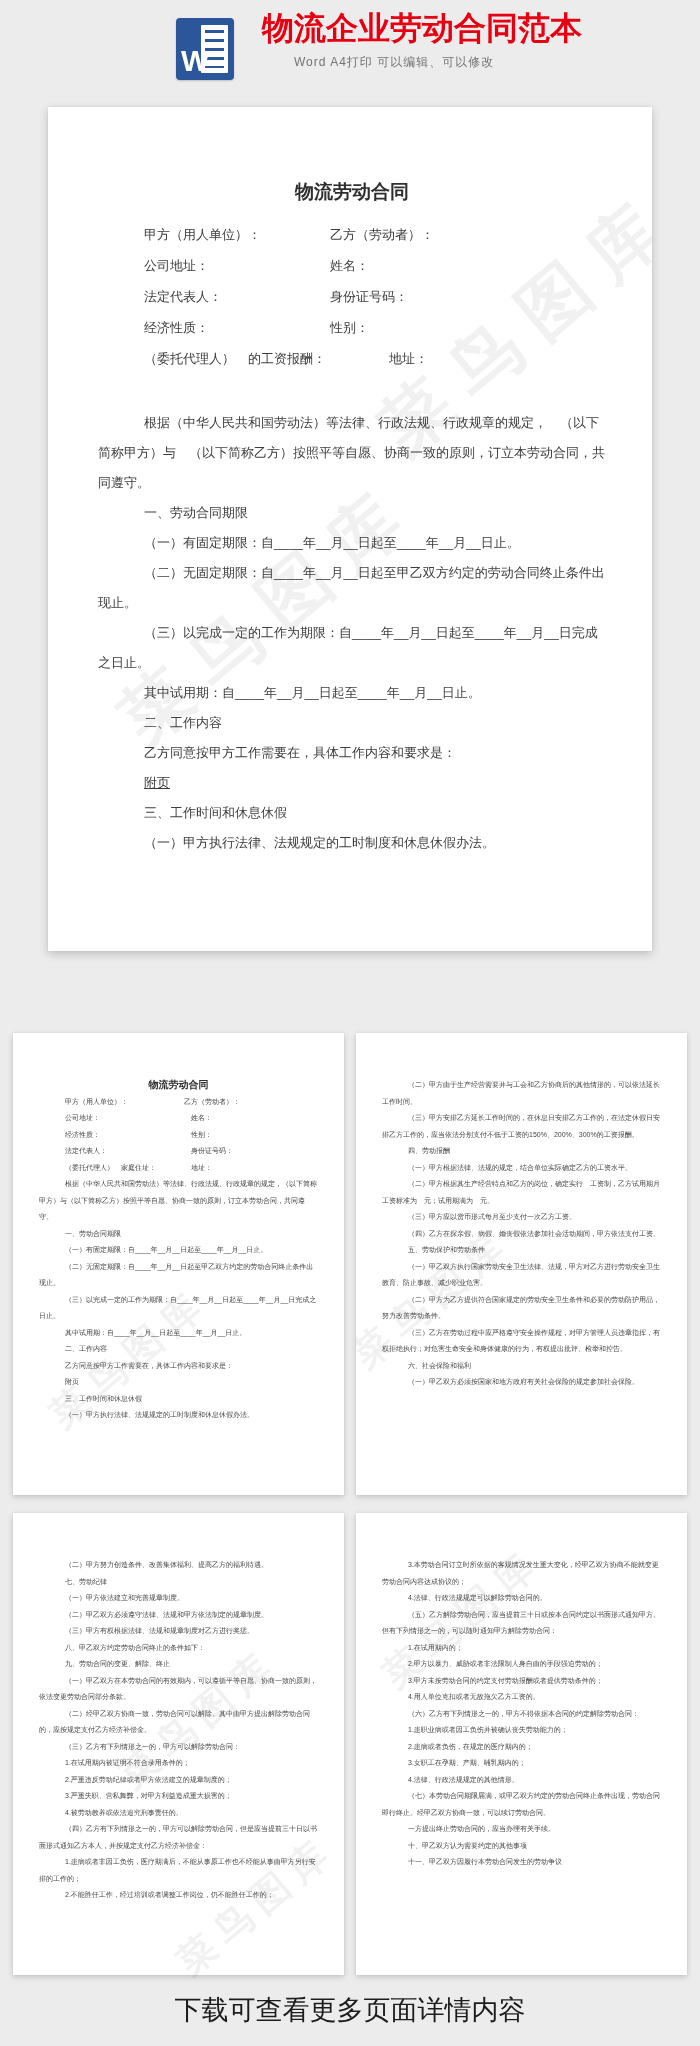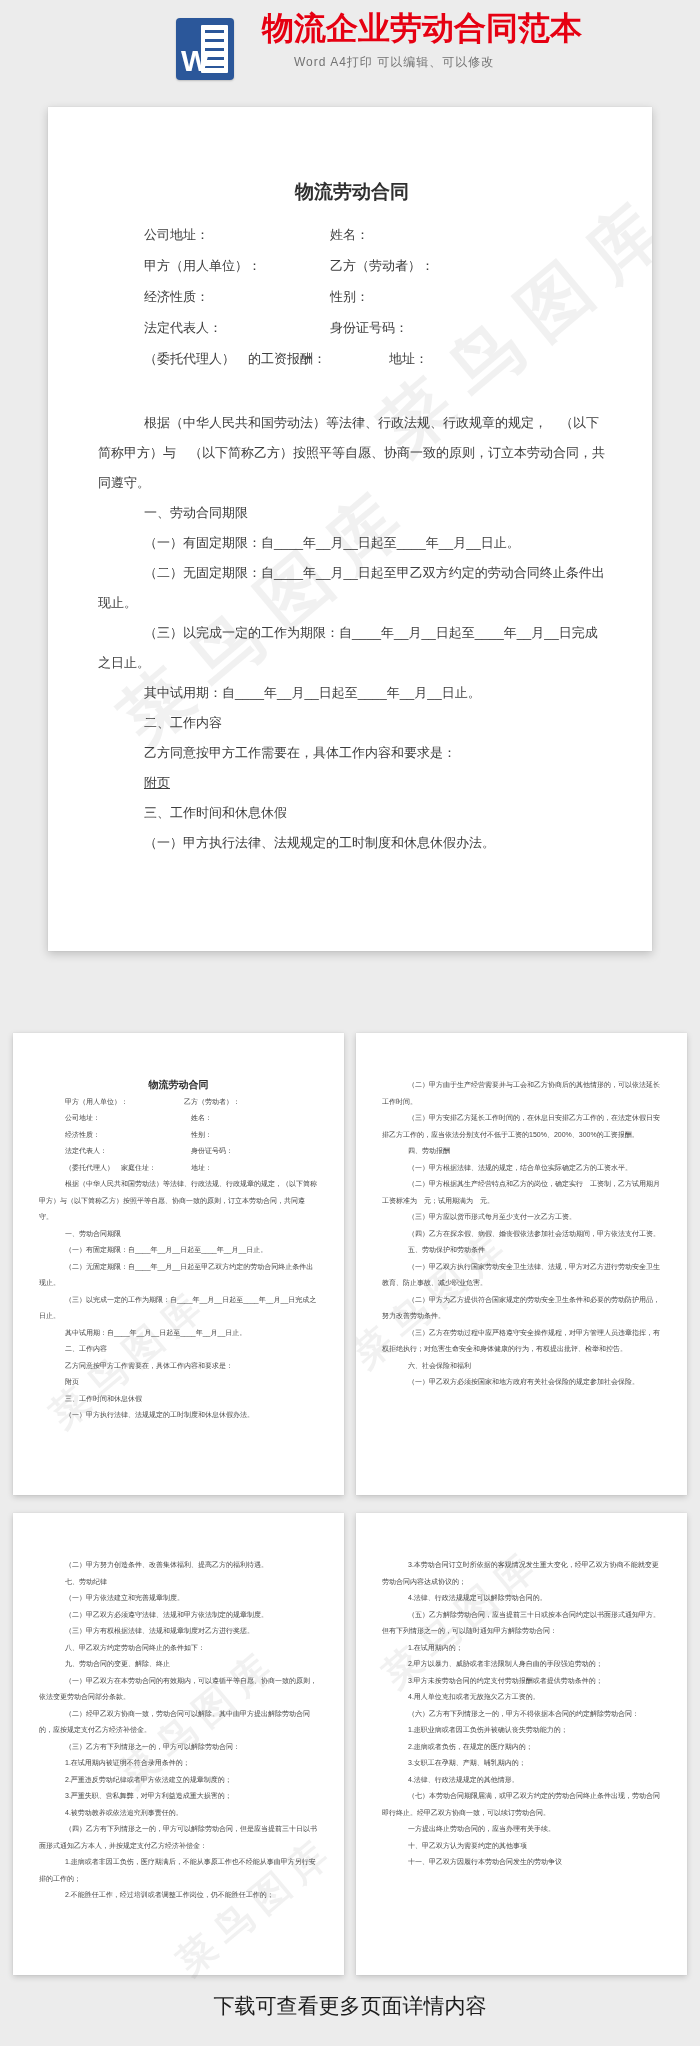--- a/index.html
+++ b/index.html
@@ -31,21 +31,21 @@
 
   
   .thumb-grid{position:absolute;left:13px;top:1033px;width:674px;display:grid;grid-template-columns:331px 331px;column-gap:12px;row-gap:18px;}
   .thumb{position:relative;width:331px;height:462px;background:#fff;box-shadow:0 2px 6px rgba(0,0,0,.18),0 0 1px rgba(0,0,0,.10);overflow:hidden;}
   .tcontent{position:relative;padding:44px 26px 0 26px;color:#454545;font-size:7px;}
   .tp{line-height:16.5px;text-indent:26px;}
   .tp.c{text-align:center;text-indent:0;}
   .tp.b{font-weight:bold;font-size:10px;color:#2f2f2f;}
 
   
-  .caption{position:absolute;left:0;top:1992px;width:700px;text-align:center;font-size:21px;color:#1c1c1c;}
+  .caption{position:absolute;left:0;top:1992px;width:700px;text-align:center;font-size:27px;color:#1c1c1c;}
 </style>
 </head>
 <body>
 
 <div class="canvas">
 
   <div class="hdr-icon">
     <div class="wpage">
       <div class="wlines"></div>
     </div>
@@ -53,24 +53,24 @@
   </div>
   <div class="hdr-title">物流企业劳动合同范本</div>
   <div class="hdr-sub">Word A4打印 可以编辑、可以修改</div>
 
   <div class="page-large">
     <div class="wm" style="left:300px;top:170px;">菜鸟图库</div>
     <div class="wm" style="left:40px;top:460px;">菜鸟图库</div>
     <div class="page-content">
       <h2 class="doc-title">物流劳动合同</h2>
       <div id="fieldRows">
+          <div class="fr"><span>甲方（用人单位）：</span><span class="fr-r">乙方（劳动者）：</span></div>
           <div class="fr"><span>公司地址：</span><span class="fr-r">姓名：</span></div>
-          <div class="fr"><span>甲方（用人单位）：</span><span class="fr-r">乙方（劳动者）：</span></div>
+          <div class="fr"><span>法定代表人：</span><span class="fr-r">身份证号码：</span></div>
           <div class="fr"><span>经济性质：</span><span class="fr-r">性别：</span></div>
-          <div class="fr"><span>法定代表人：</span><span class="fr-r">身份证号码：</span></div>
           <div class="fr"><span>（委托代理人）　的工资报酬：</span><span class="fr-r">地址：</span></div>
         </div>
       <div id="docBody">
           <div class="ln">根据（中华人民共和国劳动法）等法律、行政法规、行政规章的规定，　（以下简称甲方）与　（以下简称乙方）按照平等自愿、协商一致的原则，订立本劳动合同，共同遵守。</div>
           <div class="ln">一、劳动合同期限</div>
           <div class="ln">（一）有固定期限：自____年__月__日起至____年__月__日止。</div>
           <div class="ln">（二）无固定期限：自____年__月__日起至甲乙双方约定的劳动合同终止条件出现止。</div>
           <div class="ln">（三）以完成一定的工作为期限：自____年__月__日起至____年__月__日完成之日止。</div>
           <div class="ln">其中试用期：自____年__月__日起至____年__月__日止。</div>
           <div class="ln">二、工作内容</div>

